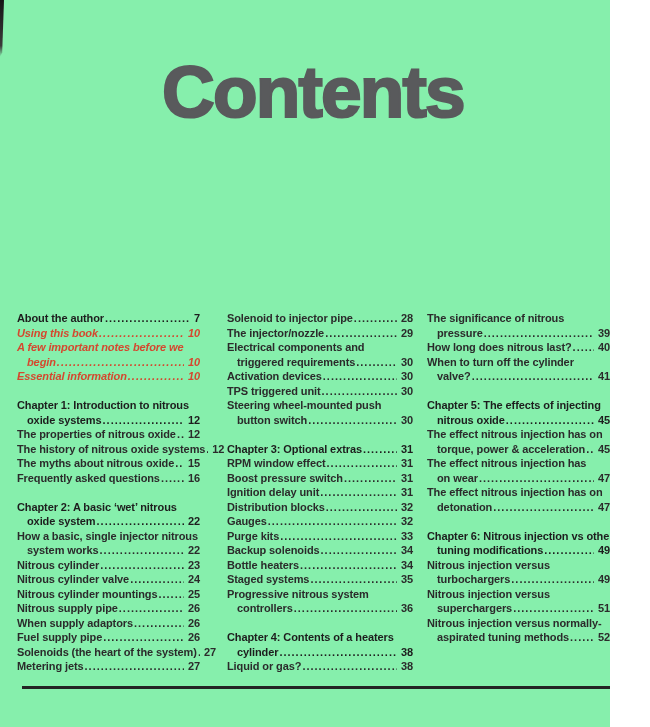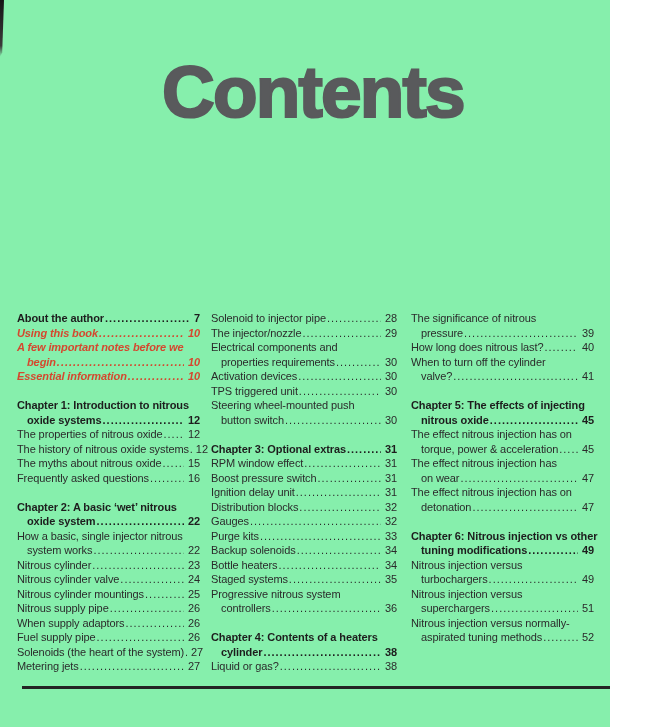--- a/index.html
+++ b/index.html
@@ -22,26 +22,26 @@
     font-size:73px;line-height:1;font-weight:700;letter-spacing:-1.8px;
     color:var(--title-gray,#595a5c);
     -webkit-text-stroke:2.2px currentColor;
   }
   .toc{
     position:absolute;left:17px;top:311px;
     display:flex;align-items:flex-start;
     font-size:11px;line-height:14.5px;letter-spacing:-0.1px;
     color:var(--ink,#2b2b2b);
   }
-  .col1{width:183px;margin-right:11px;}
+  .col1{width:183px;margin-right:27px;}
   .col2{width:186px;margin-right:14px;}
   .col3{width:183px;}
   .group{margin-top:14.5px;}
   .group:first-child{margin-top:0;}
-  .entry{font-weight:400;color:var(--ink,#2b2b2b);}
+  .entry{font-weight:700;color:var(--ink,#2b2b2b);}
   .entry.bold{font-weight:700;color:#1d1d1d;}
   .entry.red{font-weight:700;color:var(--red,#d5472e);font-style:italic;}
   .line{white-space:nowrap;}
   .line.indent{padding-left:10px;}
   .line.last{display:flex;align-items:baseline;}
   .line.last .txt{flex:0 0 auto;white-space:nowrap;}
   .dots{
     flex:1 1 2px;min-width:2px;overflow:hidden;white-space:nowrap;
     margin:0 1px;
   }
@@ -223,21 +223,21 @@
           <div class="entry normal">
             <div class="line last">
               <span class="txt">The injector/nozzle</span>
               <span class="dots"></span>
               <span class="pg">29</span>
             </div>
           </div>
           <div class="entry normal">
             <div class="line">Electrical components and</div>
             <div class="line last indent">
-              <span class="txt">properties requirements</span>
+              <span class="txt">triggered requirements</span>
               <span class="dots"></span>
               <span class="pg">30</span>
             </div>
           </div>
           <div class="entry normal">
             <div class="line last">
               <span class="txt">Activation devices</span>
               <span class="dots"></span>
               <span class="pg">30</span>
             </div>

